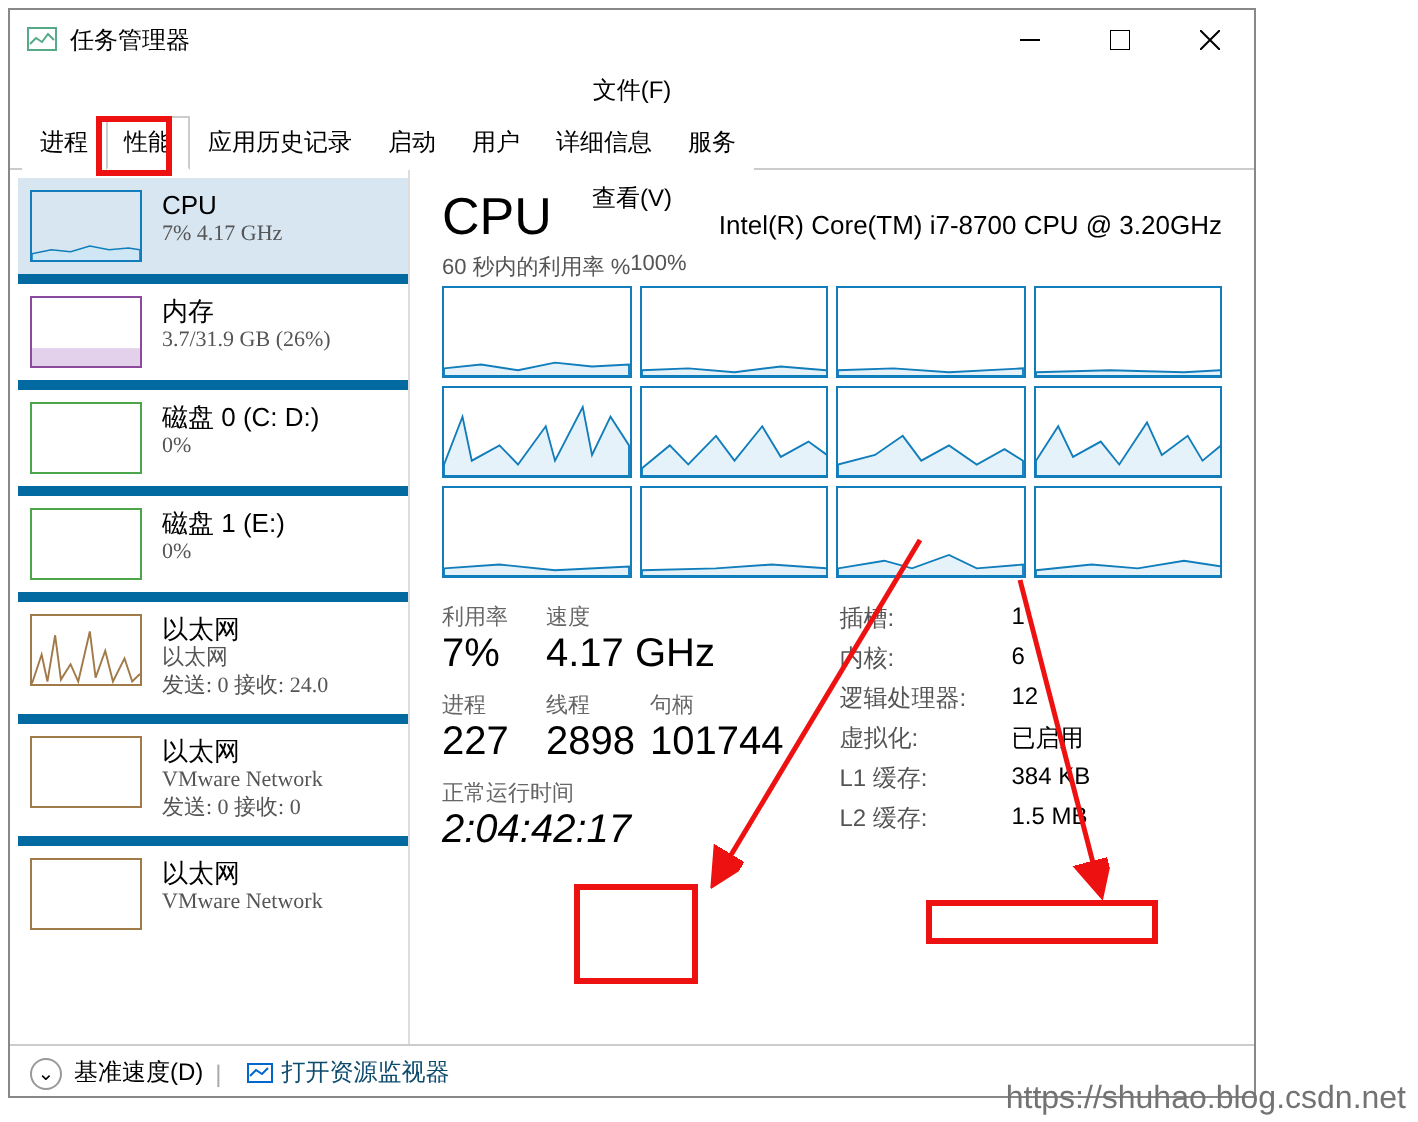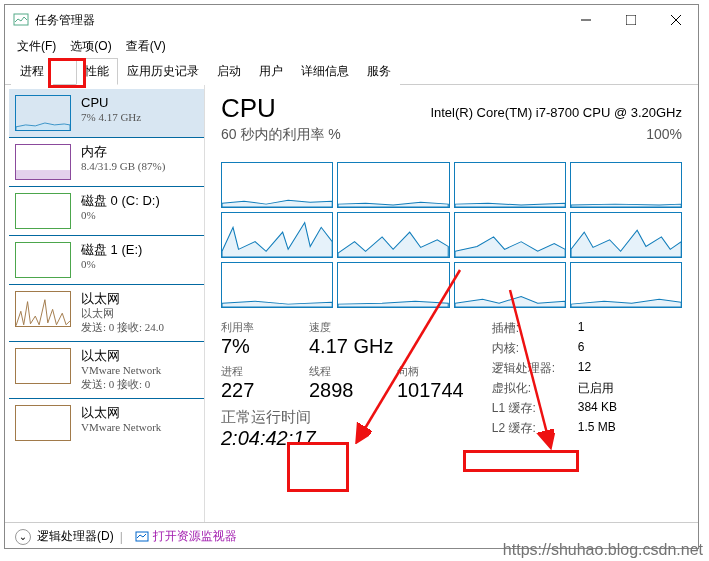--- a/index.html
+++ b/index.html
@@ -1,61 +1,61 @@
 <!DOCTYPE html>
 <html><head>
 <meta charset="utf-8">
 <style>
   * { box-sizing: border-box; margin: 0; padding: 0; font-family: "Microsoft YaHei", "Segoe UI", sans-serif; }
   body { background: #fff; width: 709px; height: 561px; overflow: hidden; position: relative; }
-  .window { width: 695px; height: 545px; border: 1px solid #888; background: #fff; position: relative; margin:4px;}
+  .window { width: 624px; height: 545px; border: 1px solid #888; background: #fff; position: relative; margin:4px;}
   .titlebar { height: 30px; display: flex; align-items: center; padding: 0 0 0 8px; }
   .title-icon { width: 16px; height: 16px; margin-right: 6px; display:inline-flex;}
   .title-text { font-size: 12px; flex: 1; }
   .win-controls { display: flex; }
   .win-btn { width: 45px; height: 30px; display: flex; align-items: center; justify-content: center; }
-  .menubar { height: 22px; display: flex; align-items: center; padding: 0 8px; font-size: 12px; gap: 6px;}
+  .menubar { height: 22px; display: flex; align-items: center; padding: 0 8px; font-size: 12px; gap: 6px; flex-direction: column;}
   .menubar span { padding: 2px 4px; }
   .tabs { display: flex; border-bottom: 1px solid #ccc; font-size: 12px; padding: 0 6px; position:relative;}
   .tab { padding: 4px 8px; border: 1px solid transparent; position: relative; top:1px; background:#fff;}
-  .tab.active { border: 1px solid #ccc; border-bottom: 1px solid #fff; margin-left: 23px;}
+  .tab.active { border: 1px solid #ccc; border-bottom: 1px solid #fff;}
   .content { display: flex; height: calc(100% - 30px - 22px - 26px - 28px); }
   .sidebar { width: 200px; border-right: 1px solid #ddd; overflow-y: auto; padding:4px 0 4px 4px;}
   .side-item { display: flex; padding: 6px 6px; gap: 10px; align-items:flex-start;}
   .side-item.selected { background: #d8e6f2;}
-  .side-item.divider {border-top:1px solid #0369a1;}
+  .side-item.divider {border-top:5px solid #0369a1;}
   .thumb { width: 56px; height: 36px; border: 1px solid #117dbb; flex-shrink:0; position:relative; overflow:hidden;}
   .thumb.mem { border-color:#8b4a9c;}
   .thumb.disk { border-color:#4ca64c;}
   .thumb.net { border-color:#a17a4a;}
   .side-label { font-size: 12px; line-height:1.25;}
   .side-name { font-size: 13px; margin-bottom:0px;}
   .side-sub { font-size: 11px; color:#555;font-family:Liberation Serif, serif;}
   .main { flex: 1; padding: 8px 16px 4px 16px; position:relative; overflow:hidden;}
   .hdr { display:flex; align-items:baseline; justify-content:space-between; margin-bottom:2px;}
   .hdr h1 { font-size: 26px; font-weight:400;}
   .hdr .model { font-size: 13px;}
-  .chartlbl { display:flex; justify-content:space-between; font-size:14px; color:#555; margin-bottom:18px;}
+  .chartlbl { display:flex; justify-content:flex-start; font-size:11px; color:#555; margin-bottom:2px;}
   .chartgrid { display:grid; grid-template-columns: repeat(4, 1fr); gap:4px;}
   .mini { height:46px; border:1px solid #117dbb; position:relative; overflow:hidden;}
   .mini svg { position:absolute; inset:0; width:100%; height:100%;}
   .stats { display:flex; margin-top:12px; gap:28px;}
   .statcol { }
-  .statrow { display:flex; gap:36px; margin-bottom:6px;}
+  .statrow { display:flex; gap:0; margin-bottom:6px;}
   .stat { min-width:52px;}
   .stat .lbl { font-size:11px; color:#666;}
   .stat .val { font-size:20px;}
-  .uptime .lbl { font-size:15px; color:#666;}
+  .uptime .lbl { font-size:11px; color:#666;}
   .uptime .val { font-size:20px;font-style:italic;}
   .rightcol .srow { display:flex; font-size:12px; gap:12px; margin-bottom:3px;}
   .rightcol .srow .k { width:74px; color:#555;}
   .rightcol .srow .v { }
   .footer { height:28px; border-top:1px solid #ccc; display:flex; align-items:center; padding:0 10px; font-size:12px; gap:6px;}
   .footer .chev { border:1px solid #999; border-radius:50%; width:16px; height:16px; display:flex; align-items:center; justify-content:center; font-size:10px;}
-  .footer .link { color:#a21caf; margin-left:6px; display:flex; align-items:center; gap:4px;}
+  .footer .link { color:#0c4a6e; margin-left:6px; display:flex; align-items:center; gap:4px;}
   .footer .sep { color:#aaa;}
   .redbox { position:absolute; border:3px solid #e11; pointer-events:none;}
   .arrow { position:absolute; stroke:#e11; stroke-width:2; fill:#e11; pointer-events:none;}
   .watermark { position:absolute; right:6px; bottom:2px; font-size:16px; color:#737373;}
   ::-webkit-scrollbar{width:16px;} ::-webkit-scrollbar-thumb{background:#c0c0c0;} ::-webkit-scrollbar-track{background:#f0f0f0;}
 </style>
 </head>
 <body>
 
 <div class="window">
@@ -115,21 +115,21 @@
             <div class="side-name">CPU</div>
             <div class="side-sub">7% 4.17 GHz</div>
           </div>
       </div>
       <div class="side-item divider">
         <div class="thumb mem"><svg viewBox="0 0 56 36" preserveAspectRatio="none">
               <rect x="0" y="26" width="56" height="10" fill="#e3d1ec"></rect>
             </svg></div>
         <div class="side-label">
             <div class="side-name">内存</div>
-            <div class="side-sub">8.4/31.9 GB (87%)</div>
+            <div class="side-sub">3.7/31.9 GB (26%)</div>
           </div>
       </div>
       <div class="side-item divider">
         <div class="thumb disk"></div>
         <div class="side-label">
             <div class="side-name">磁盘 0 (C: D:)</div>
             <div class="side-sub">0%</div>
           </div>
       </div>
       <div class="side-item divider">
@@ -295,21 +295,21 @@
               <div class="v">1.5 MB</div>
             </div>
         </div>
       </div>
 
     </div>
   </div>
 
   <div class="footer">
     <span class="chev">⌄</span>
-    <span>逻辑处理器(D)</span>
+    <span>基准速度(D)</span>
     <span class="sep">|</span>
     <span class="link">
       <svg width="14" height="14">
           <rect x="1" y="2" width="12" height="9" fill="none" stroke="#0066cc"></rect>
           <path d="M2 8 L5 5 L8 7 L11 4" stroke="#0066cc" fill="none"></path>
         </svg>
       <span>打开资源监视器</span>
     </span>
   </div>
 </div>

